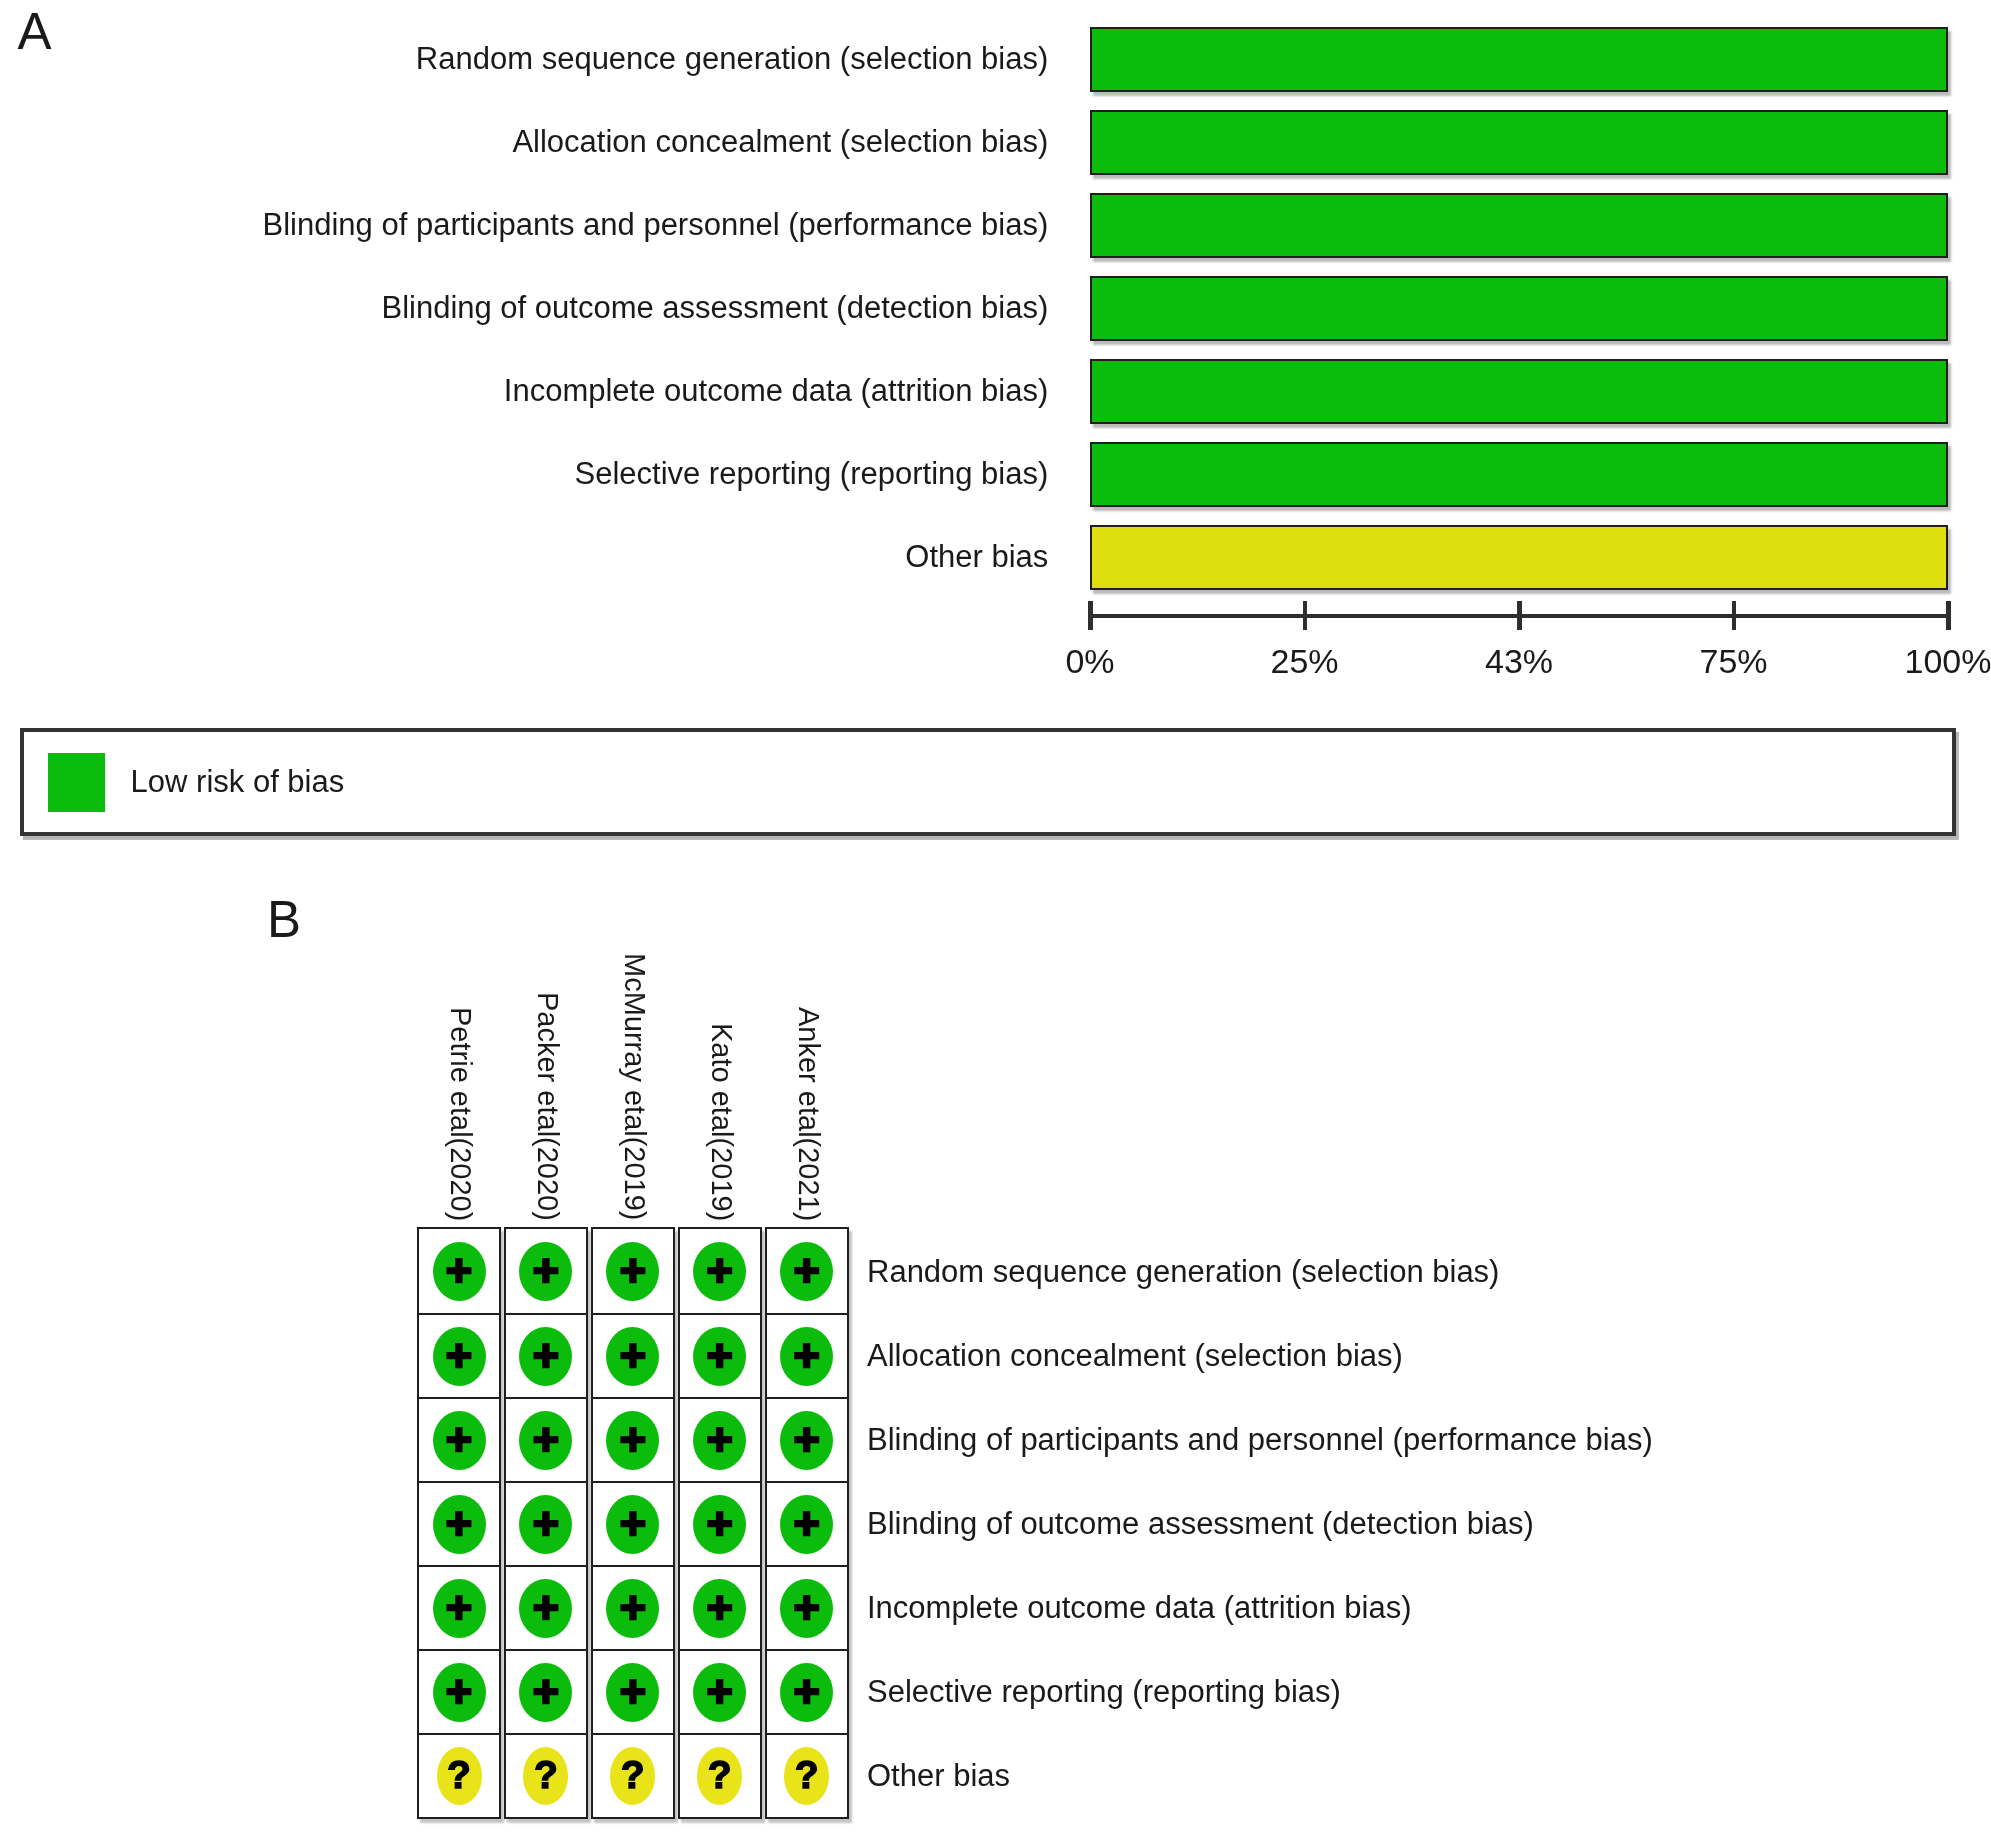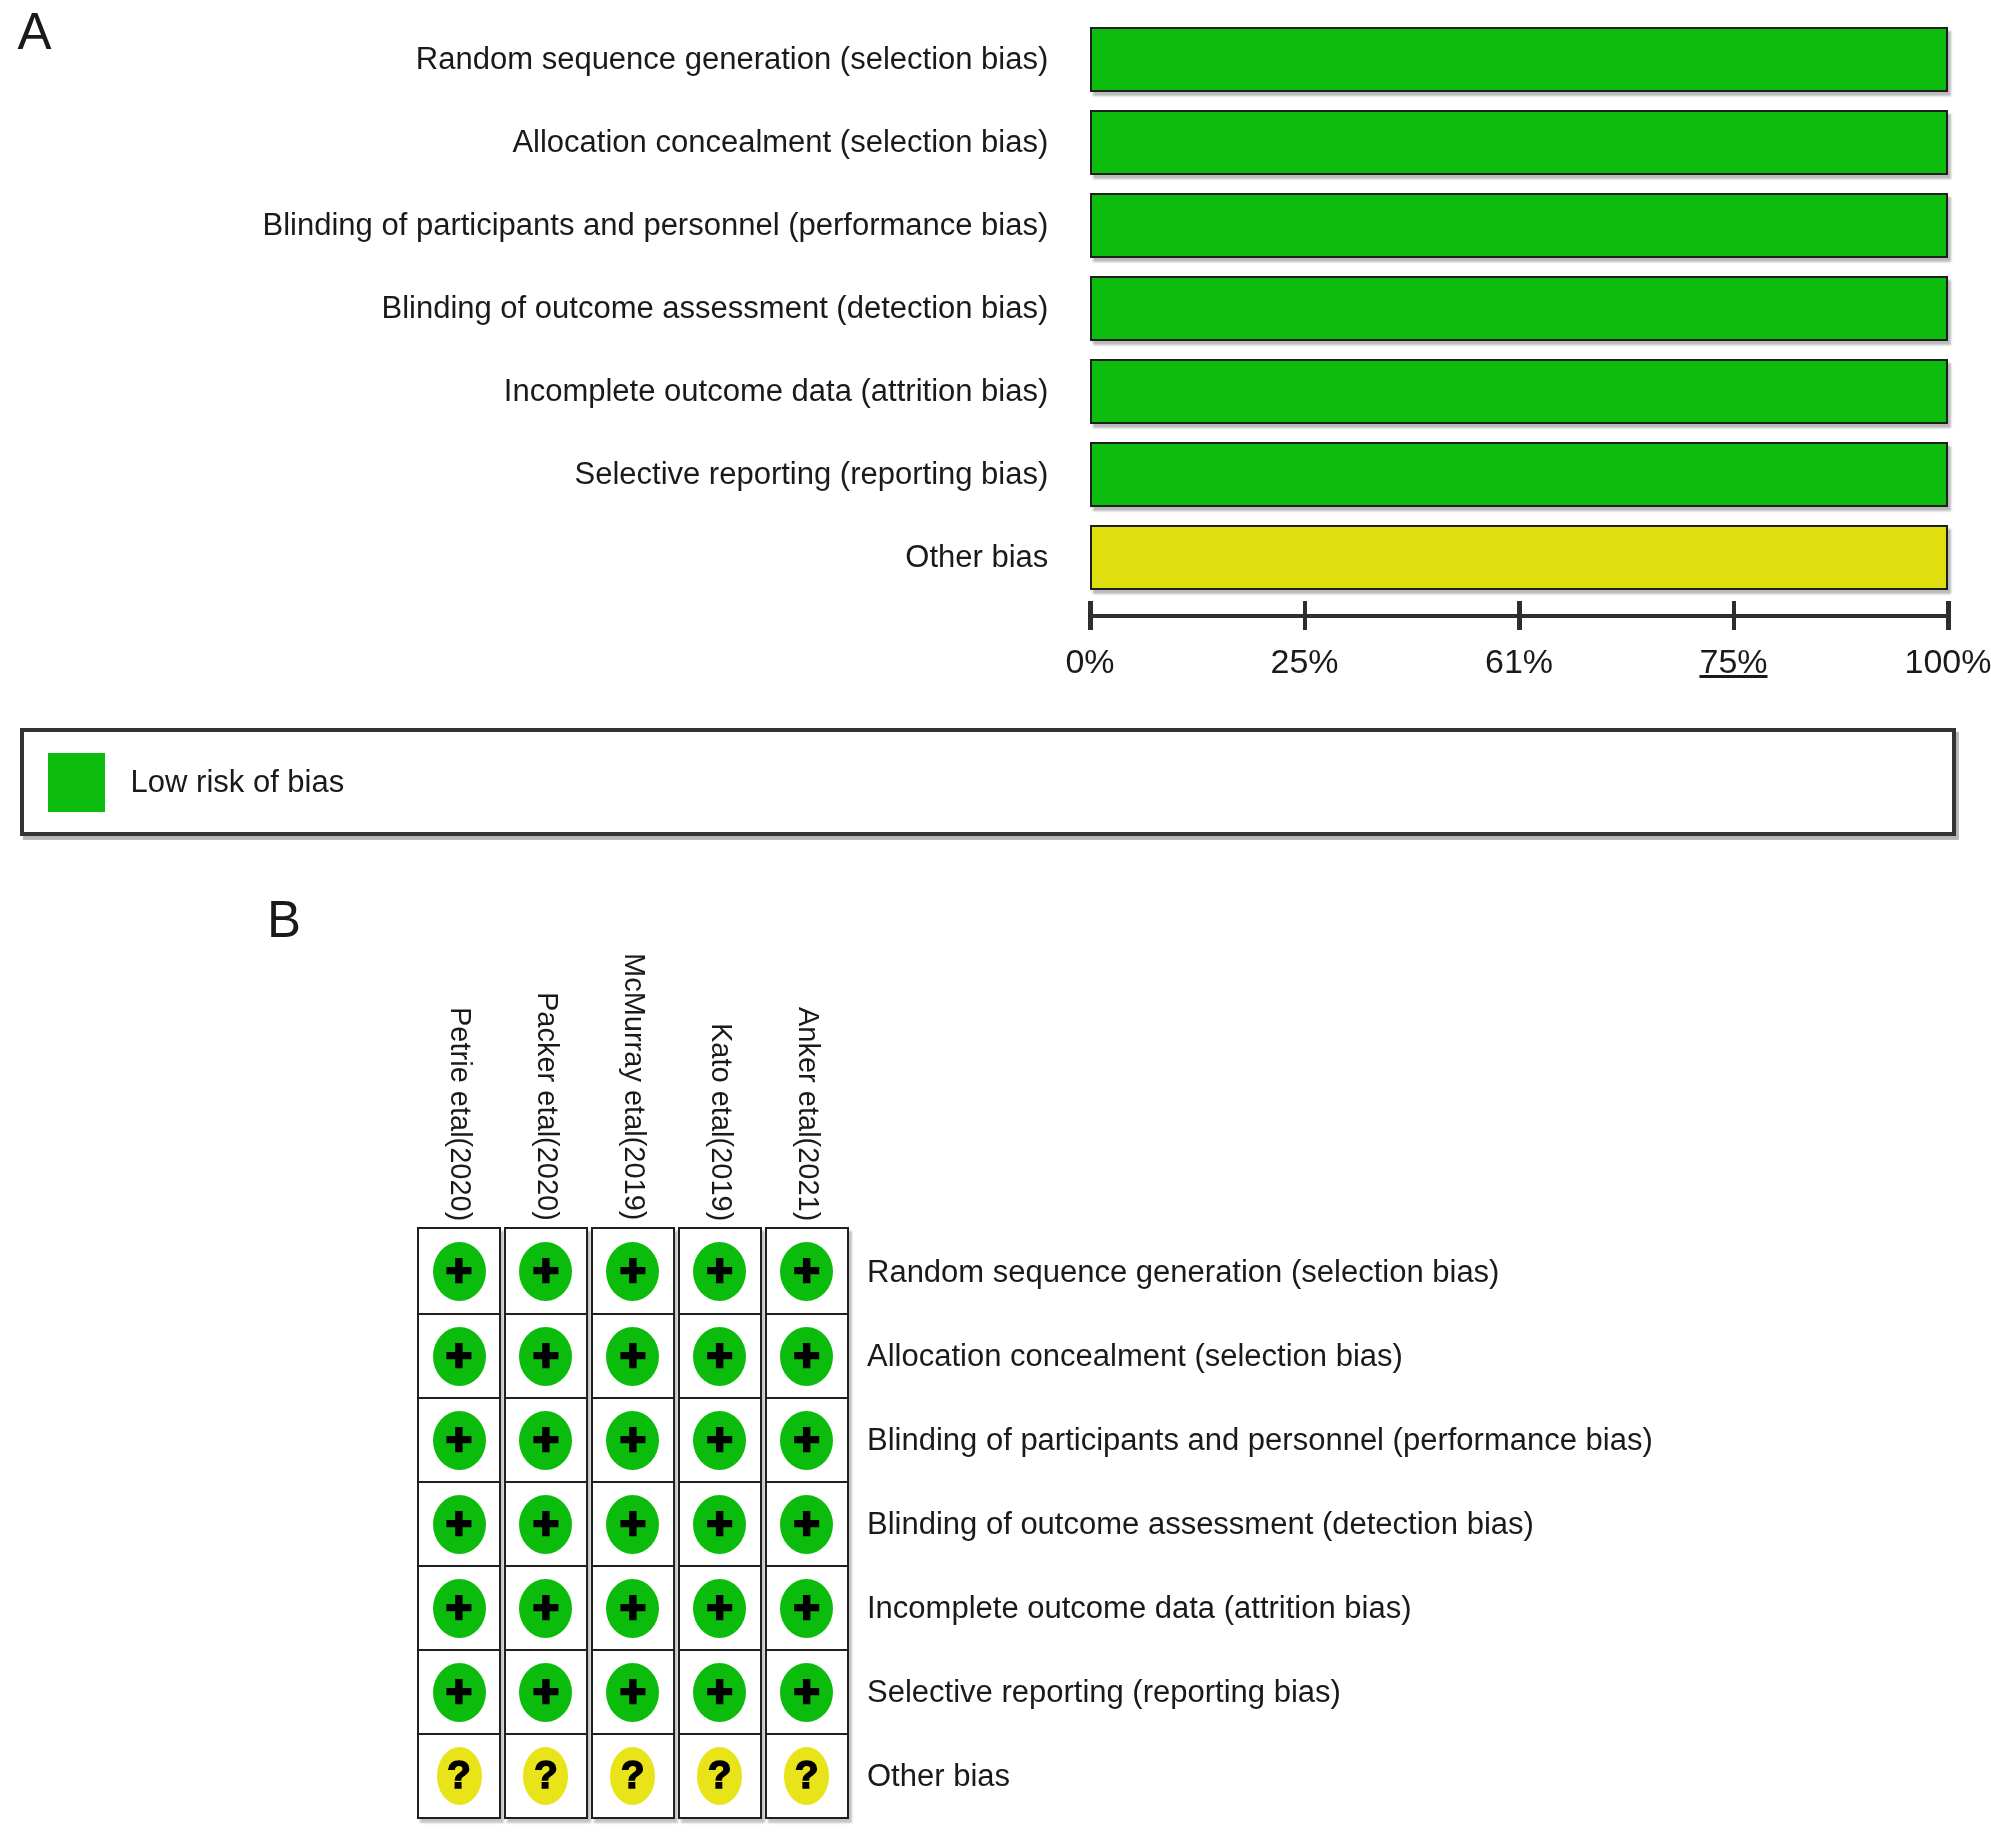--- a/index.html
+++ b/index.html
@@ -117,23 +117,23 @@
           </div>
         </div>
       </div>
     <div id="panel-a-axis">
       <div class="axis-line"></div>
     <div class="axis-tick" style="left: 0%;"></div>
         <div class="axis-tick-label" style="left: 0%;">0%</div>
         <div class="axis-tick" style="left: 25%;"></div>
         <div class="axis-tick-label" style="left: 25%;">25%</div>
         <div class="axis-tick" style="left: 50%;"></div>
-        <div class="axis-tick-label" style="left: 50%;">61%</div>
+        <div class="axis-tick-label" style="left: 50%;">43%</div>
         <div class="axis-tick" style="left: 75%;"></div>
-        <div class="axis-tick-label" style="left: 75%; text-decoration: underline;">75%</div>
+        <div class="axis-tick-label" style="left: 75%;">75%</div>
         <div class="axis-tick" style="left: 100%;"></div>
         <div class="axis-tick-label" style="left: 100%;">100%</div>
       </div>
   </div>
 
   <div id="legend">
       <div class="legend-item" style="left: 24.5px;">
         <span class="legend-swatch low" style="background: rgb(12, 188, 12);"></span>
         <span class="legend-label">Low risk of bias</span>
       </div>

